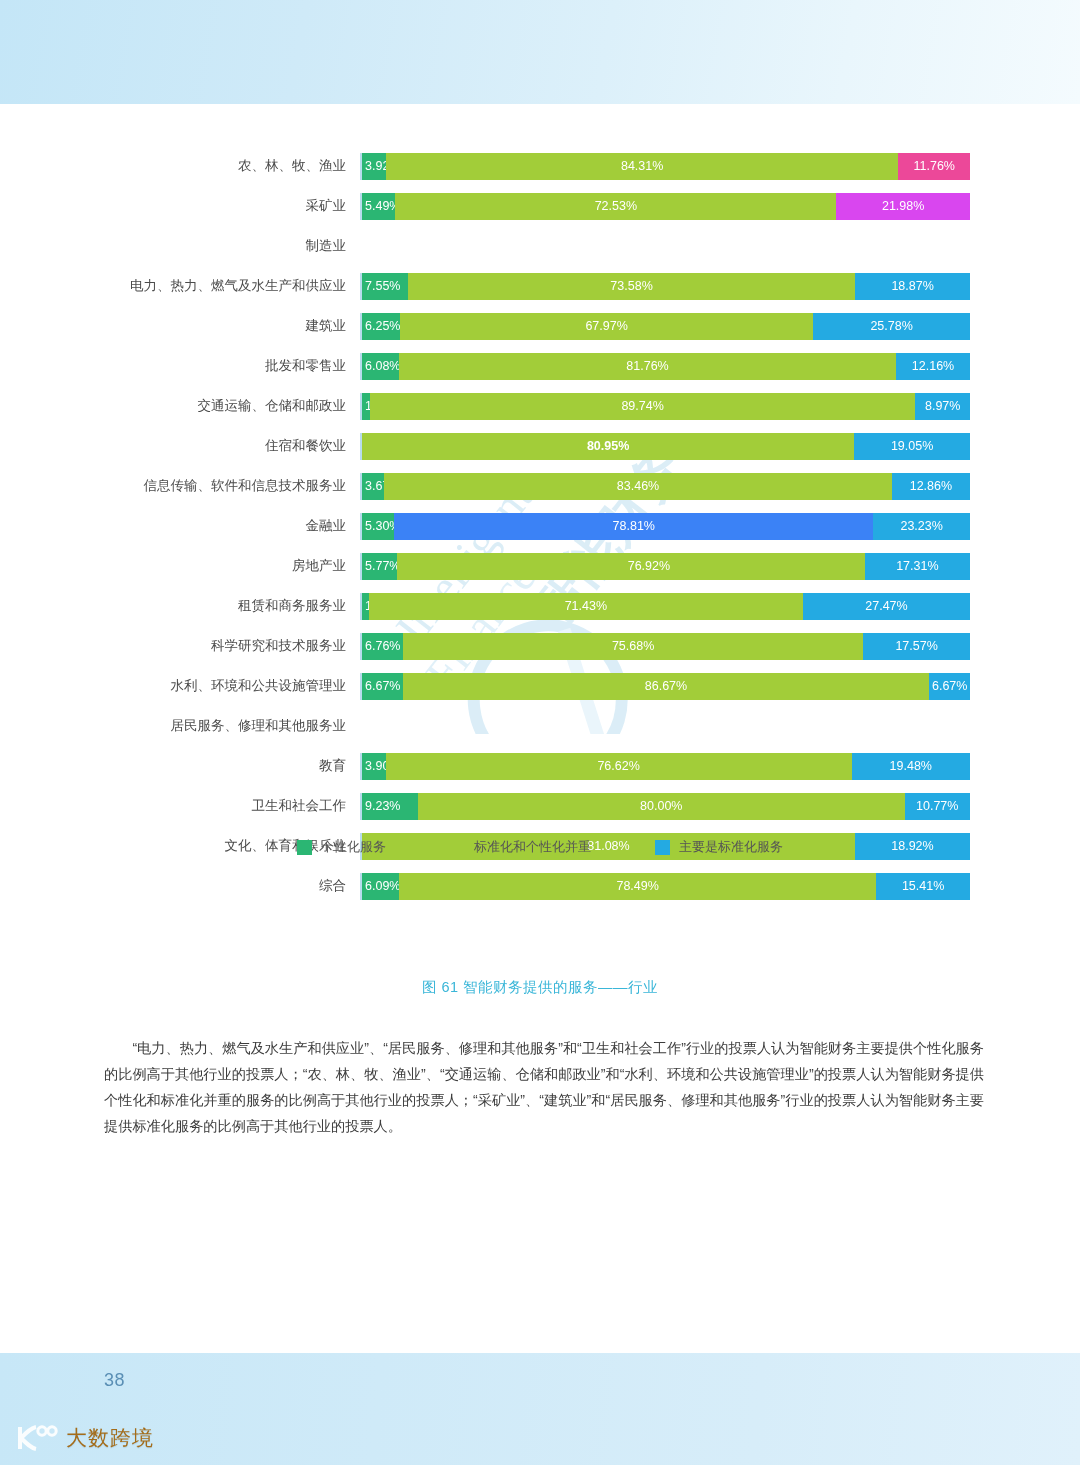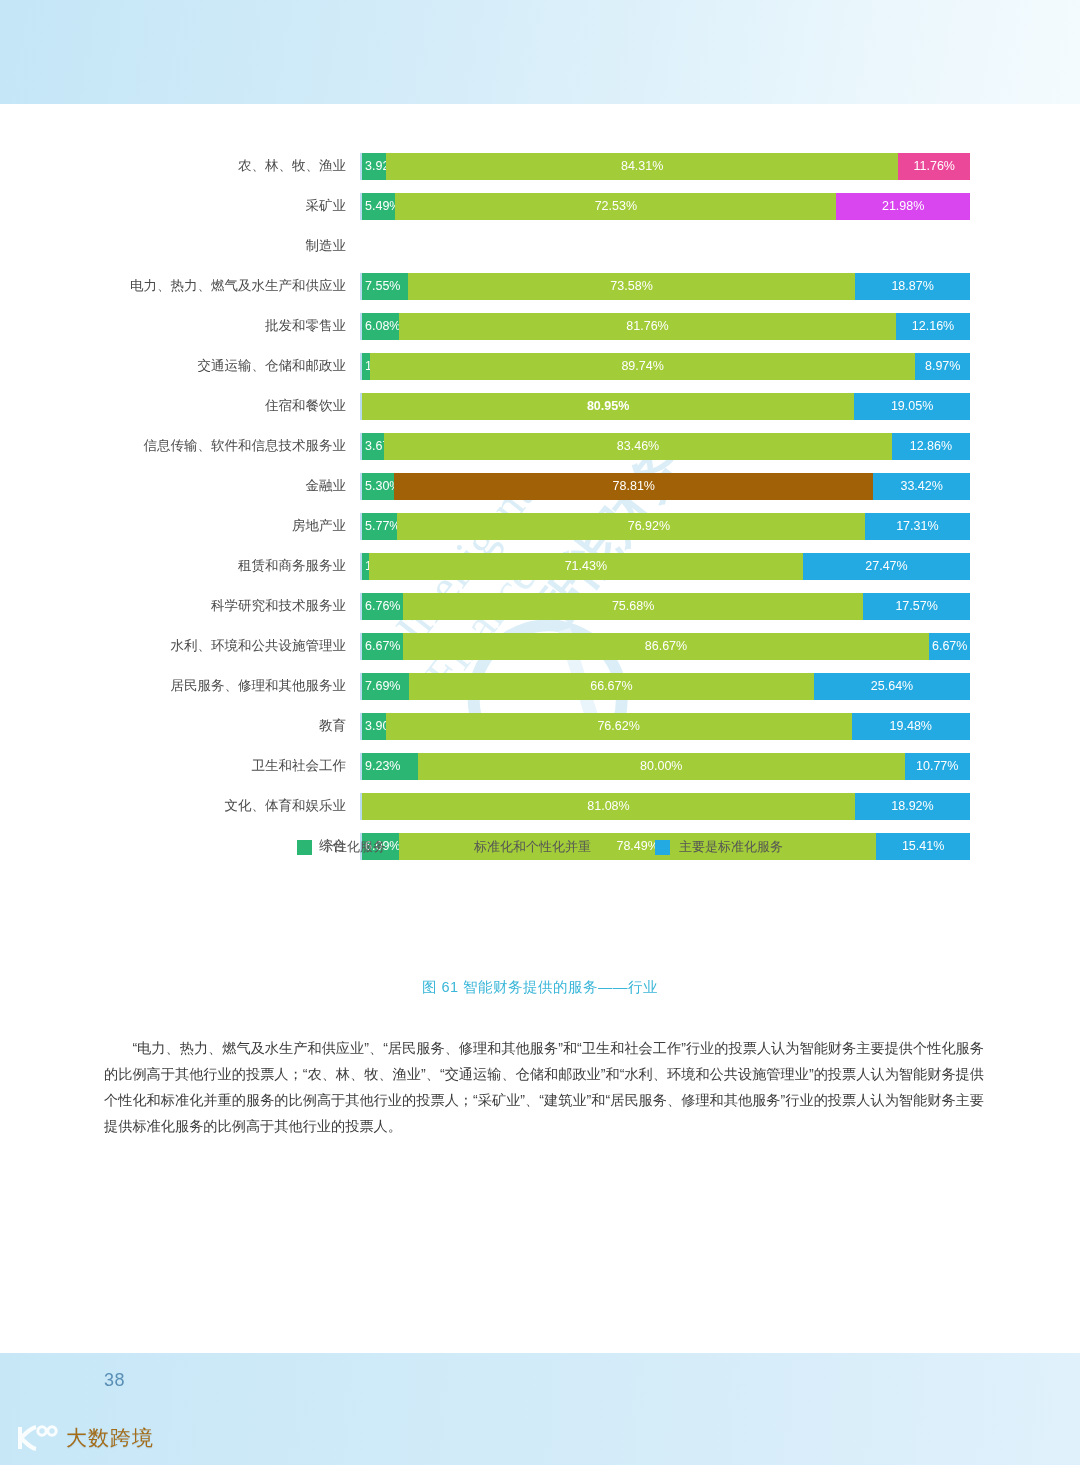--- a/index.html
+++ b/index.html
@@ -223,20 +223,34 @@
           </div>
           <div class="seg seg-b" style="width: 73.58%; background: rgb(162, 205, 57);">
             <span class="seg-lbl">73.58%</span>
           </div>
           <div class="seg seg-c" style="width: 18.87%; background: rgb(36, 170, 226);">
             <span class="seg-lbl">18.87%</span>
           </div>
         </div>
       </div>
       <div class="row">
+        <div class="row-label">建筑业</div>
+        <div class="row-bar">
+          <div class="seg seg-a" style="width: 6.25%; background: rgb(43, 182, 115);">
+            <span class="seg-lbl">6.25%</span>
+          </div>
+          <div class="seg seg-b" style="width: 67.97%; background: rgb(162, 205, 57);">
+            <span class="seg-lbl">67.97%</span>
+          </div>
+          <div class="seg seg-c" style="width: 25.78%; background: rgb(36, 170, 226);">
+            <span class="seg-lbl">25.78%</span>
+          </div>
+        </div>
+      </div>
+      <div class="row">
         <div class="row-label">批发和零售业</div>
         <div class="row-bar">
           <div class="seg seg-a" style="width: 6.08%; background: rgb(43, 182, 115);">
             <span class="seg-lbl">6.08%</span>
           </div>
           <div class="seg seg-b" style="width: 81.76%; background: rgb(162, 205, 57);">
             <span class="seg-lbl">81.76%</span>
           </div>
           <div class="seg seg-c" style="width: 12.16%; background: rgb(36, 170, 226);">
             <span class="seg-lbl">12.16%</span>
@@ -284,25 +298,25 @@
             <span class="seg-lbl">12.86%</span>
           </div>
         </div>
       </div>
       <div class="row">
         <div class="row-label">金融业</div>
         <div class="row-bar">
           <div class="seg seg-a" style="width: 5.3%; background: rgb(43, 182, 115);">
             <span class="seg-lbl">5.30%</span>
           </div>
-          <div class="seg seg-b" style="width: 78.81%; background: #a16207;">
+          <div class="seg seg-b" style="width: 78.81%; background: #3b82f6;">
             <span class="seg-lbl">78.81%</span>
           </div>
           <div class="seg seg-c" style="width: 15.89%; background: rgb(36, 170, 226);">
-            <span class="seg-lbl">33.42%</span>
+            <span class="seg-lbl">23.23%</span>
           </div>
         </div>
       </div>
       <div class="row">
         <div class="row-label">房地产业</div>
         <div class="row-bar">
           <div class="seg seg-a" style="width: 5.77%; background: rgb(43, 182, 115);">
             <span class="seg-lbl">5.77%</span>
           </div>
           <div class="seg seg-b" style="width: 76.92%; background: rgb(162, 205, 57); padding-left: 36px;">
@@ -350,31 +364,20 @@
           <div class="seg seg-b" style="width: 86.6613%; background: rgb(162, 205, 57);">
             <span class="seg-lbl">86.67%</span>
           </div>
           <div class="seg seg-c" style="width: 6.66933%; background: rgb(36, 170, 226);">
             <span class="seg-lbl">6.67%</span>
           </div>
         </div>
       </div>
       <div class="row">
         <div class="row-label">居民服务、修理和其他服务业</div>
-        <div class="row-bar">
-          <div class="seg seg-a" style="width: 7.69%; background: rgb(43, 182, 115);">
-            <span class="seg-lbl">7.69%</span>
-          </div>
-          <div class="seg seg-b" style="width: 66.67%; background: rgb(162, 205, 57);">
-            <span class="seg-lbl">66.67%</span>
-          </div>
-          <div class="seg seg-c" style="width: 25.64%; background: rgb(36, 170, 226);">
-            <span class="seg-lbl">25.64%</span>
-          </div>
-        </div>
       </div>
       <div class="row">
         <div class="row-label">教育</div>
         <div class="row-bar">
           <div class="seg seg-a" style="width: 3.9%; background: rgb(43, 182, 115);">
             <span class="seg-lbl">3.90%</span>
           </div>
           <div class="seg seg-b" style="width: 76.62%; background: rgb(162, 205, 57);">
             <span class="seg-lbl">76.62%</span>
           </div>

